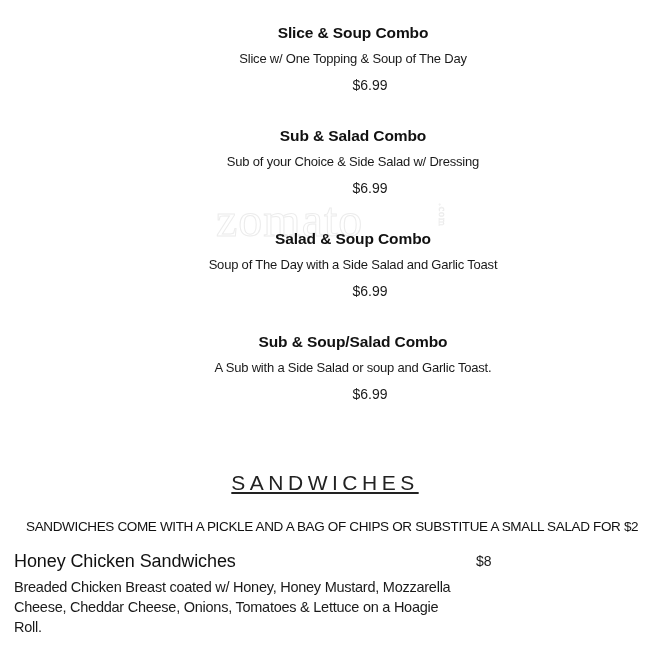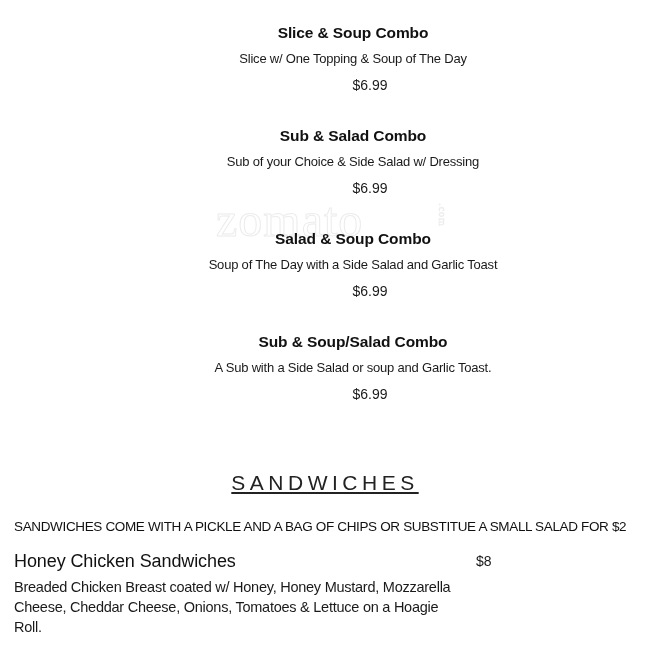--- a/index.html
+++ b/index.html
@@ -73,21 +73,21 @@
       text-align: center;
       font-size: 21px;
       line-height: 26px;
       letter-spacing: 4.5px;
       color: #222;
       font-weight: normal;
       text-decoration: underline;
     }
     .section-note {
       position: absolute;
-      left: 14px;
+      left: 26px;
       top: 518px;
       font-size: 13.5px;
       line-height: 18px;
       color: #111;
       letter-spacing: -0.35px;
       white-space: nowrap;
     }
     .item {
       position: absolute;
       left: 14px;

